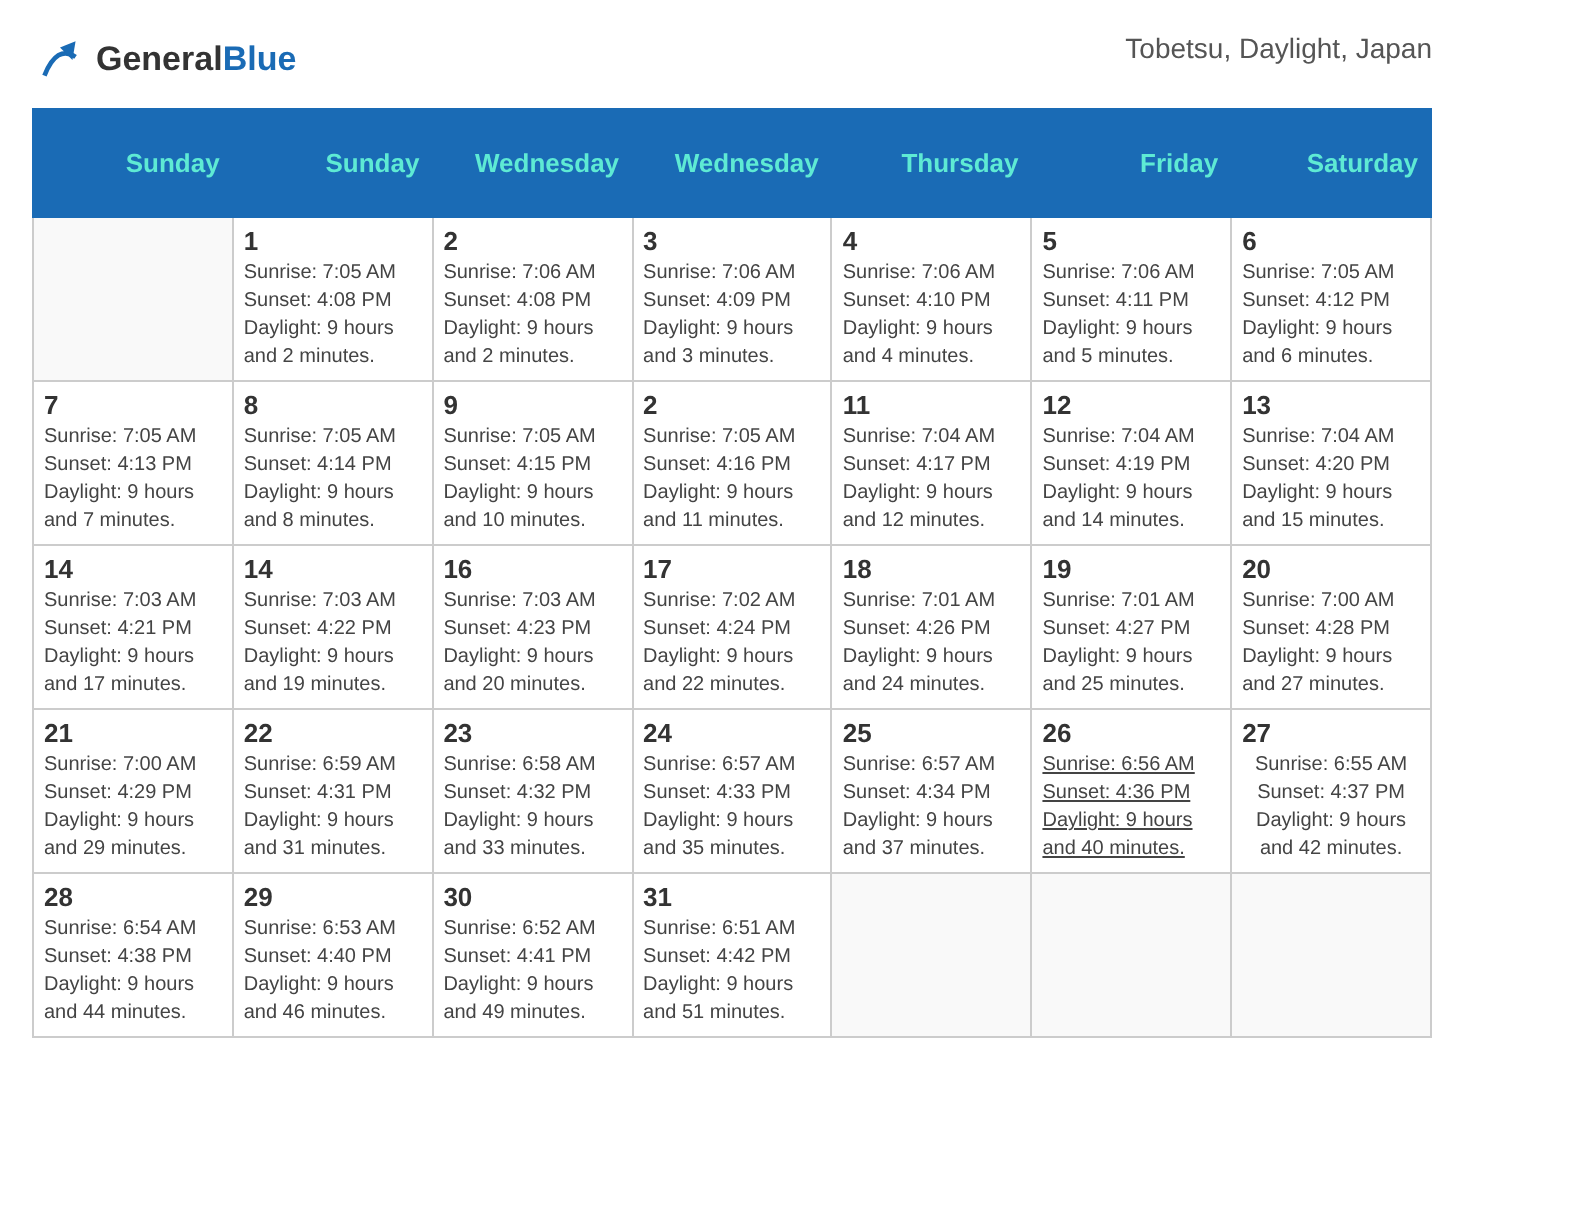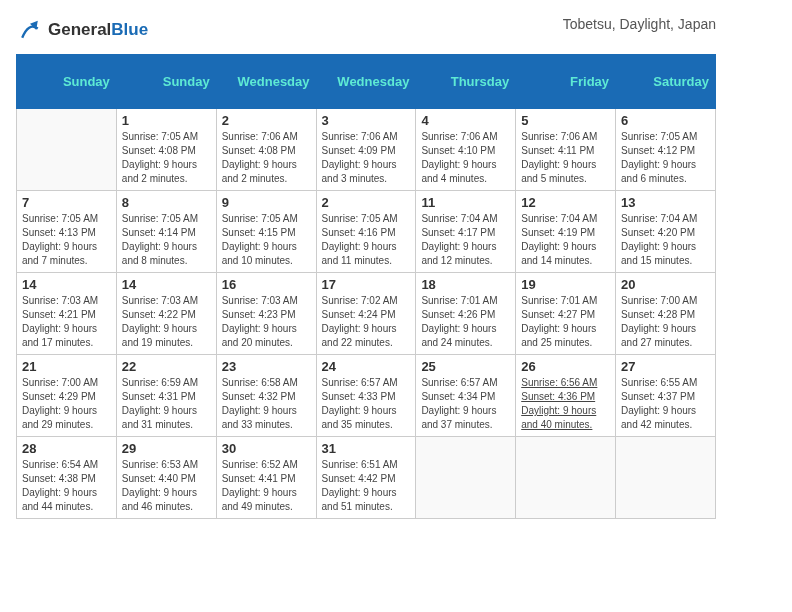--- a/index.html
+++ b/index.html
@@ -300,21 +300,21 @@
           </td>
           <td>
             <span class="day-num">26</span>
             <div class="day-info" style="white-space: pre-line; text-decoration: underline;">Sunrise: 6:56 AM
 Sunset: 4:36 PM
 Daylight: 9 hours
 and 40 minutes.</div>
           </td>
           <td>
             <span class="day-num">27</span>
-            <div class="day-info" style="white-space: pre-line;">Sunrise: 6:55 AM
+            <div class="day-info" style="white-space: pre-line; text-align: center;">Sunrise: 6:55 AM
 Sunset: 4:37 PM
 Daylight: 9 hours
 and 42 minutes.</div>
           </td>
         </tr>
         <tr>
           <td>
             <span class="day-num">28</span>
             <div class="day-info" style="white-space: pre-line;">Sunrise: 6:54 AM
 Sunset: 4:38 PM

